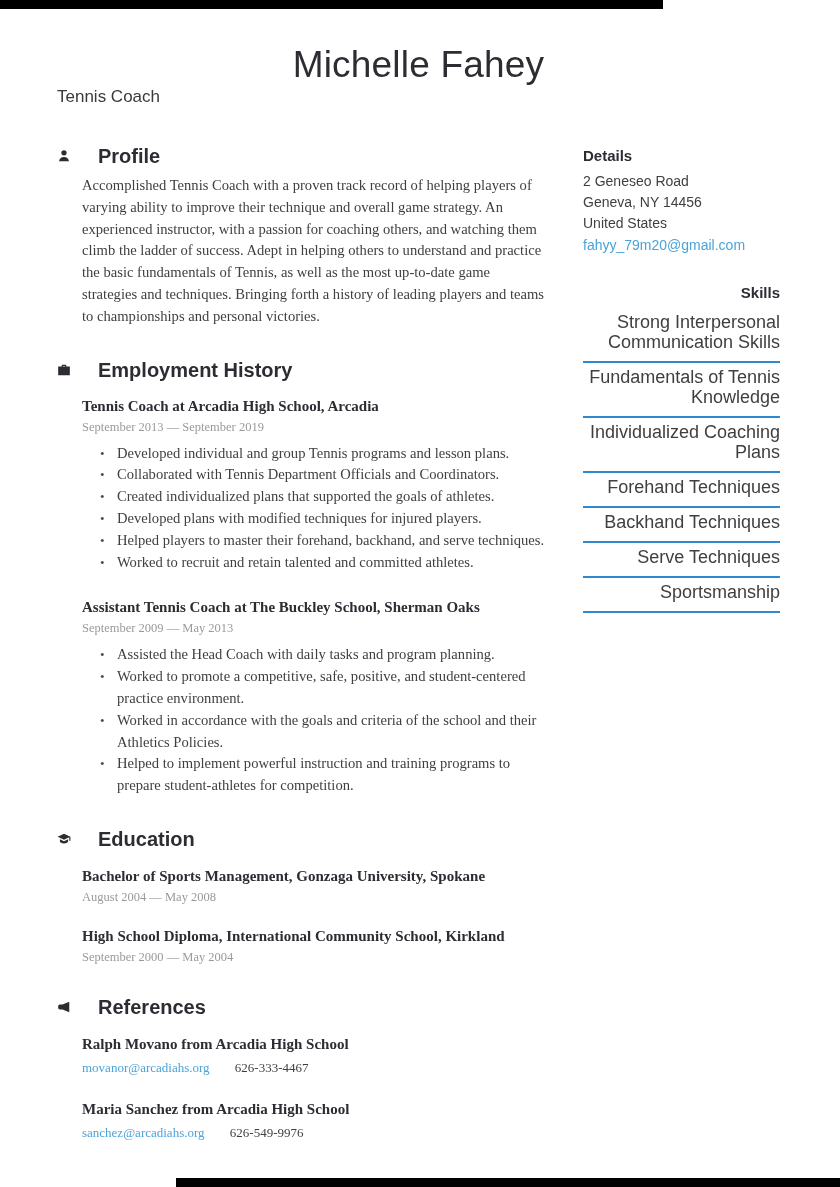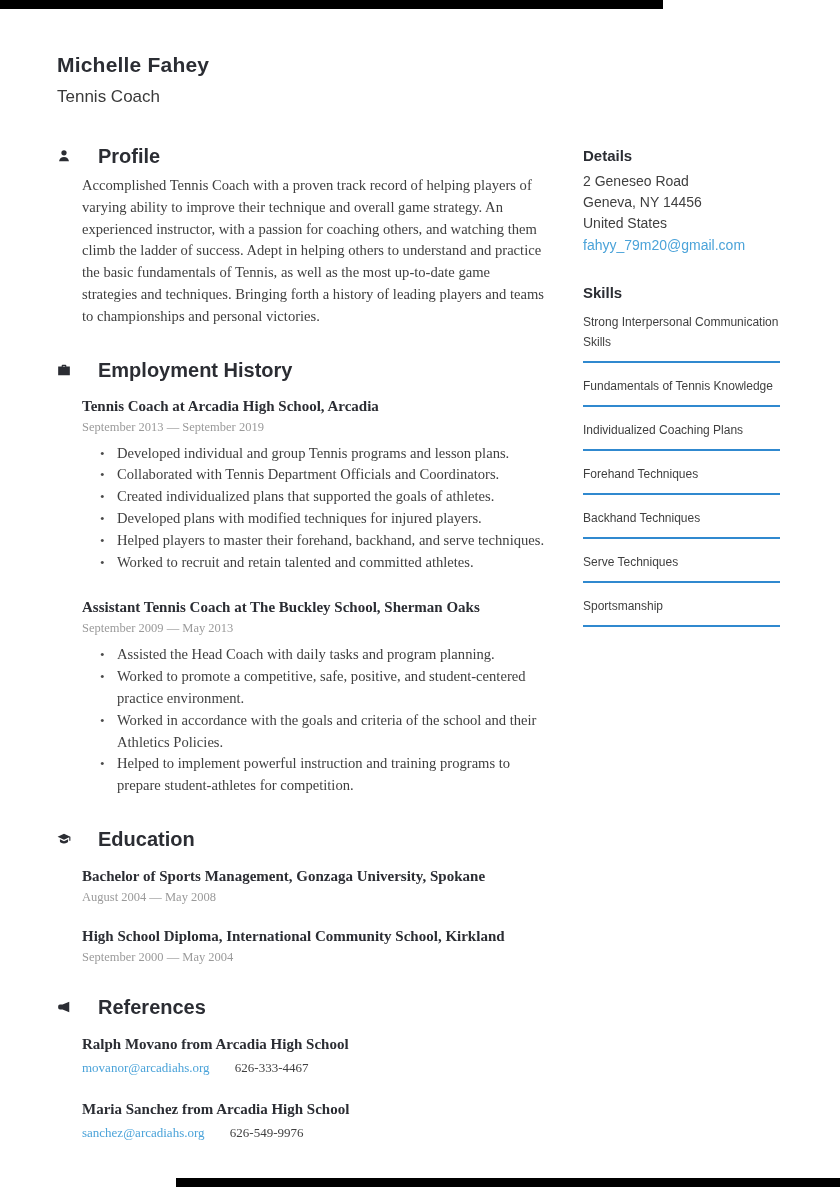--- a/index.html
+++ b/index.html
@@ -11,21 +11,21 @@
   }
   *{box-sizing:border-box;margin:0;padding:0;}
   html,body{background:#ffffff;}
   body{font-family:"Liberation Sans","DejaVu Sans",sans-serif;}
   .page{position:relative;width:840px;height:1187px;background:#ffffff;overflow:hidden;}
   .edge{position:absolute;height:9px;background:#000;}
   .edge.top{top:0;left:0;width:663px;}
   .edge.bottom{bottom:0;left:176px;width:664px;}
 
   header{padding:47px 60px 0 57px;}
-  h1{font-size:21px;font-weight:700;color:var(--heading);line-height:36px;letter-spacing:.2px;}
+  h1{font-size:37px;font-weight:400;color:var(--heading);line-height:36px;letter-spacing:.2px;text-align:center;}
   .subtitle{font-size:17px;color:#3a3a3a;margin-top:4px;}
 
   .columns{display:flex;padding:36px 60px 0 57px;gap:37px;}
   main{width:489px;flex:0 0 489px;}
   aside{width:197px;flex:0 0 197px;padding-top:3px;}
 
   .section{margin-bottom:29px;}
   .section-head{display:flex;align-items:center;gap:27px;}
   .icon{width:14px;height:14px;flex:0 0 14px;color:var(--heading);}
   .icon svg{width:14px;height:14px;display:block;fill:currentColor;}
@@ -48,23 +48,23 @@
   .ref-item{margin-top:14px;margin-bottom:22px;}
   .ref-item:last-child{margin-bottom:0;}
   .ref-contact{margin-top:5px;font-size:13px;line-height:18px;}
   .ref-contact .phone{margin-left:22px;color:var(--body);}
 
   a.link{color:var(--link);text-decoration:none;}
 
   h3.sb-heading{font-size:15px;font-weight:700;color:var(--heading);line-height:20px;margin-bottom:5px;}
   .detail-line{font-size:14px;line-height:21.2px;color:var(--body);}
   .details .detail-line.email{margin-top:0;}
-  .skills-block{margin-top:27px;}
+  .skills-block{margin-top:27px;text-align:right;}
   ul.skills{list-style:none;margin-top:3px;}
-  ul.skills li{font-size:12px;line-height:20px;color:var(--body);padding:4px 0 9px;border-bottom:2px solid var(--accent);margin-bottom:9px;}
+  ul.skills li{font-size:18px;line-height:20px;color:var(--body);padding:4px 0 9px;border-bottom:2px solid var(--accent);}
 </style>
 </head>
 <body>
 
 <div class="page">
   <div class="edge top"></div>
 
   <header>
     <h1>Michelle Fahey</h1>
     <div class="subtitle">Tennis Coach</div>

